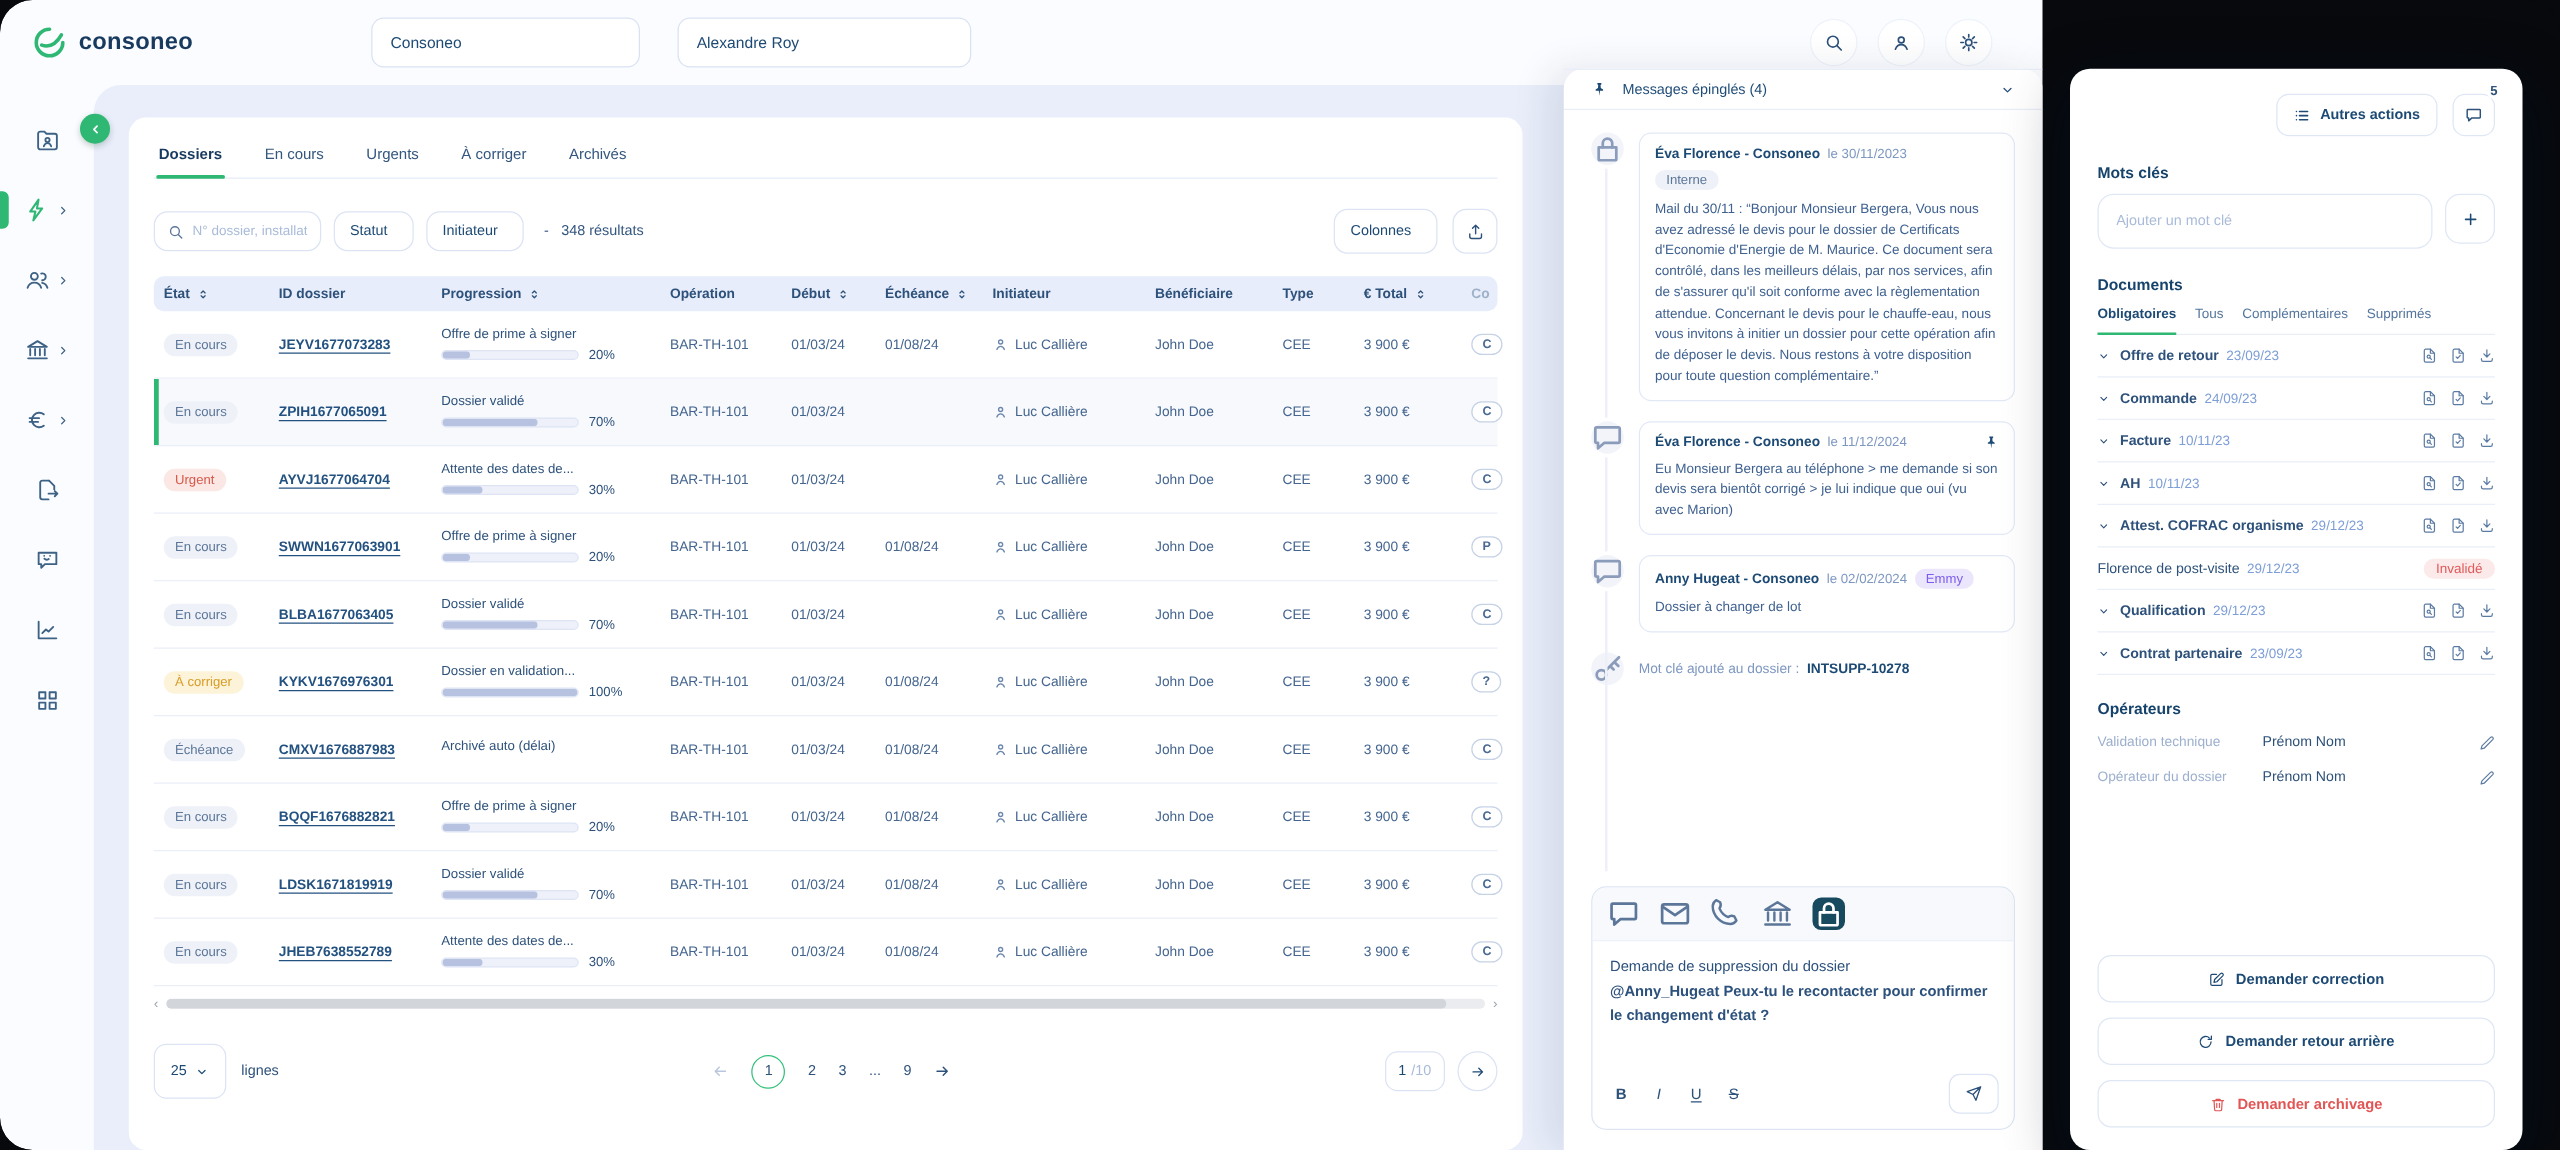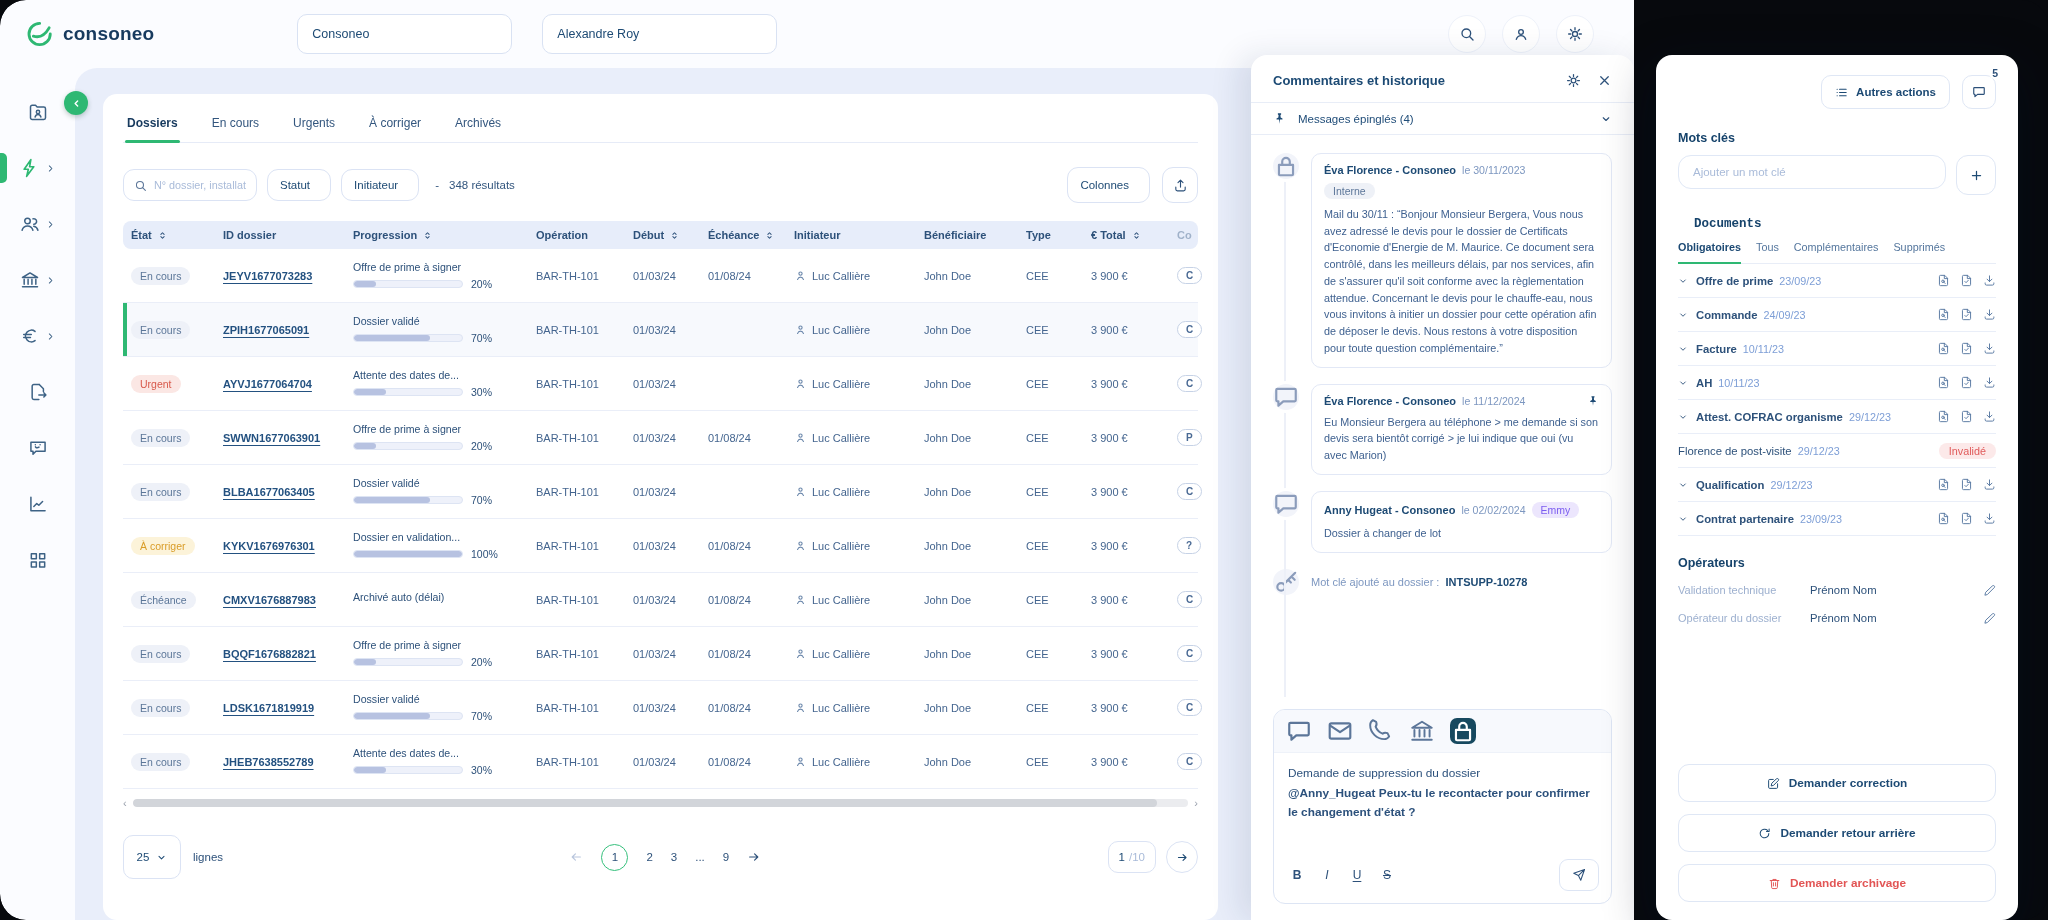--- a/index.html
+++ b/index.html
@@ -179,26 +179,26 @@
     align-items:center; gap:8px; padding:0 13px; font-size:11.5px; font-weight:bold; color:#1d4a74;
     cursor:pointer; }
   .aa-btn .ic { font-size:13px; }
   .chatbtn { position:relative; width:34px; height:34px; border:1.5px solid #dfe7f5; border-radius:10px;
     background:#fff; display:grid; place-items:center; font-size:14px; color:#2d517a; cursor:pointer; }
   .chatbtn .cnt { position:absolute; top:-9px; right:-6px; font-size:10.5px; font-weight:bold;
     color:#2d517a; background:#fff; border-radius:7px; padding:0 3px; }
   .dp-h { font-size:12.5px; font-weight:bold; color:#16436b; }
   #kw-title { margin:22px 0 10px; }
   .kw-row { display:flex; gap:10px; }
-  .kw-input { flex:1; height:34px; border:1.5px solid #e0e8f6; border-radius:13px; padding:0 14px;
+  .kw-input { flex:1; height:44px; border:1.5px solid #e0e8f6; border-radius:13px; padding:0 14px;
     font-size:11.5px; color:#2d517a; outline:none; font-family:"Liberation Sans", sans-serif; }
   .kw-input::placeholder { color:#a9bbd9; }
   .plus-btn { width:40px; height:40px; border:1.5px solid #dfe7f5; border-radius:12px; background:#fff;
     display:grid; place-items:center; font-size:15px; color:#1d4a74; cursor:pointer; }
-  #docs-title { margin:22px 16px 10px;font-family:Liberation Mono, monospace; }
+  #docs-title { margin:22px 0 10px; }
   .dtabs { display:flex; gap:15px; border-bottom:1px solid #e8edf7; }
   .dtab { font-size:10.8px; color:#54769d; padding-bottom:9px; border-bottom:2.5px solid transparent;
     margin-bottom:-1px; cursor:pointer; }
   .dtab.active { color:#1d4a74; font-weight:bold; border-color:#2eb873; }
   .drow { height:34px; display:flex; align-items:center; border-bottom:1px solid #e9eef8;
     font-size:11.3px; }
   .drow .chev { font-size:10px; color:#2d517a; margin-right:8px; cursor:pointer; }
   .dname { color:#2d517a; font-weight:600; white-space:nowrap; }
   .dname.plain { font-weight:normal; }
   .ddate { color:#7d9ed6; font-size:10.8px; margin-left:6px; }
@@ -826,34 +826,20 @@
           <span class="ic">
             <svg viewBox="0 0 24 24" fill="none" stroke="currentColor" stroke-width="2" stroke-linecap="round" stroke-linejoin="round">
               <path d="M4.5 12h14M13 6.5l5.5 5.5-5.5 5.5"></path>
             </svg>
           </span>
         </div>
     </div>
   </div>
 
   <aside id="comments">
-    <div class="cm-head">
-      <span class="cm-title">Commentaires et historique</span>
-      <span class="ic gear">
-          <svg viewBox="0 0 24 24" fill="none" stroke="currentColor" stroke-width="2" stroke-linecap="round" stroke-linejoin="round">
-            <circle cx="12" cy="12" r="3.8"></circle>
-            <path d="M12 2.5v3M12 18.5v3M2.5 12h3M18.5 12h3M5.3 5.3l2.1 2.1M16.6 16.6l2.1 2.1M18.7 5.3l-2.1 2.1M7.4 16.6l-2.1 2.1"></path>
-          </svg>
-        </span>
-      <span class="ic close">
-          <svg viewBox="0 0 24 24" fill="none" stroke="currentColor" stroke-width="2" stroke-linecap="round" stroke-linejoin="round">
-            <path d="M6 6l12 12M18 6L6 18"></path>
-          </svg>
-        </span>
-    </div>
     <div class="pinned-row">
       <span class="ic pin">
           <svg viewBox="0 0 24 24" fill="currentColor">
             <path d="M9 2.5h6v2l-1.3.9.4 4.6 3.4 2.2V14h-4.6l-.9 7.5L11.1 14H6.5v-1.8l3.4-2.2.4-4.6L9 4.5z"></path>
           </svg>
         </span>
       <span class="pinned-lbl">Messages épinglés (4)</span>
       <span class="ic chev">
           <svg viewBox="0 0 24 24" fill="none" stroke="currentColor" stroke-width="2.2" stroke-linecap="round" stroke-linejoin="round">
             <path d="M6.5 9.5L12 15l5.5-5.5"></path>
@@ -1019,21 +1005,21 @@
   <span class="dtab ">Complémentaires</span>
   <span class="dtab ">Supprimés</span>
     </div>
   <div id="doclist">
   <div class="drow">
     <span class="ic chev">
           <svg viewBox="0 0 24 24" fill="none" stroke="currentColor" stroke-width="2.2" stroke-linecap="round" stroke-linejoin="round">
             <path d="M6.5 9.5L12 15l5.5-5.5"></path>
           </svg>
         </span>
-    <span class="dname ">Offre de prime</span>
+    <span class="dname ">Offre de retour</span>
     <span class="ddate">23/09/23</span>
     <span class="dacts">
         <span class="ic ">
             <svg viewBox="0 0 24 24" fill="none" stroke="currentColor" stroke-width="1.8" stroke-linecap="round" stroke-linejoin="round">
               <path d="M13.5 2.5h-7a2 2 0 0 0-2 2v15a2 2 0 0 0 2 2h11a2 2 0 0 0 2-2V8.5z"></path>
               <path d="M13.5 2.5v6h6"></path>
               <circle cx="11" cy="13.5" r="2.3"></circle>
               <path d="M12.8 15.3l2.2 2.2"></path>
             </svg>
           </span>

